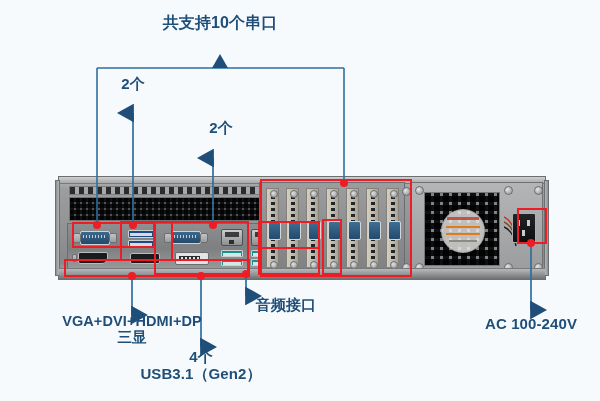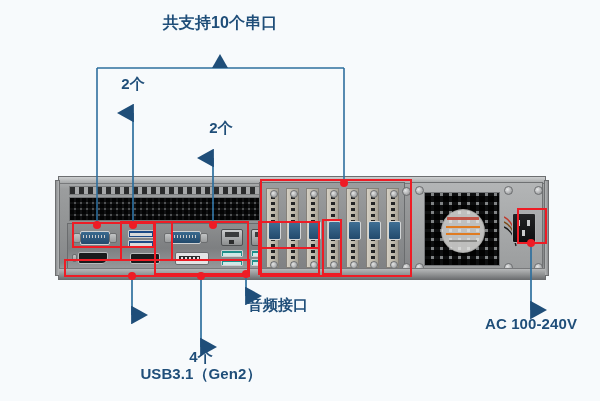--- a/index.html
+++ b/index.html
@@ -317,22 +317,26 @@
   </div>
 
   <div class="lbl" style="left:42px;top:76px;width:182px;font-size:15px;">
     <div>2个</div>
   </div>
 
   <div class="lbl" style="left:130px;top:120px;width:182px;font-size:15px;">
     <div>2个</div>
   </div>
 
-
-  <div class="lbl" style="left:200px;top:297px;width:156px;font-size:15px;text-align:center;">
+  <div class="lbl" style="left:0;top:313px;width:264px;font-size:14.5px;">
+    <div>VGA+DVI+HDMI+DP</div>
+    <div>三显</div>
+  </div>
+
+  <div class="lbl" style="left:208px;top:297px;width:156px;font-size:15px;text-align:center;">
     <div>音频接口</div>
   </div>
 
   <div class="lbl" style="left:110px;top:349px;width:182px;font-size:15px;">
     <div>4个</div>
     <div>USB3.1（Gen2）</div>
   </div>
 
   <div class="lbl" style="left:452px;top:316px;width:158px;font-size:15px;">
     <div>AC 100-240V</div>

